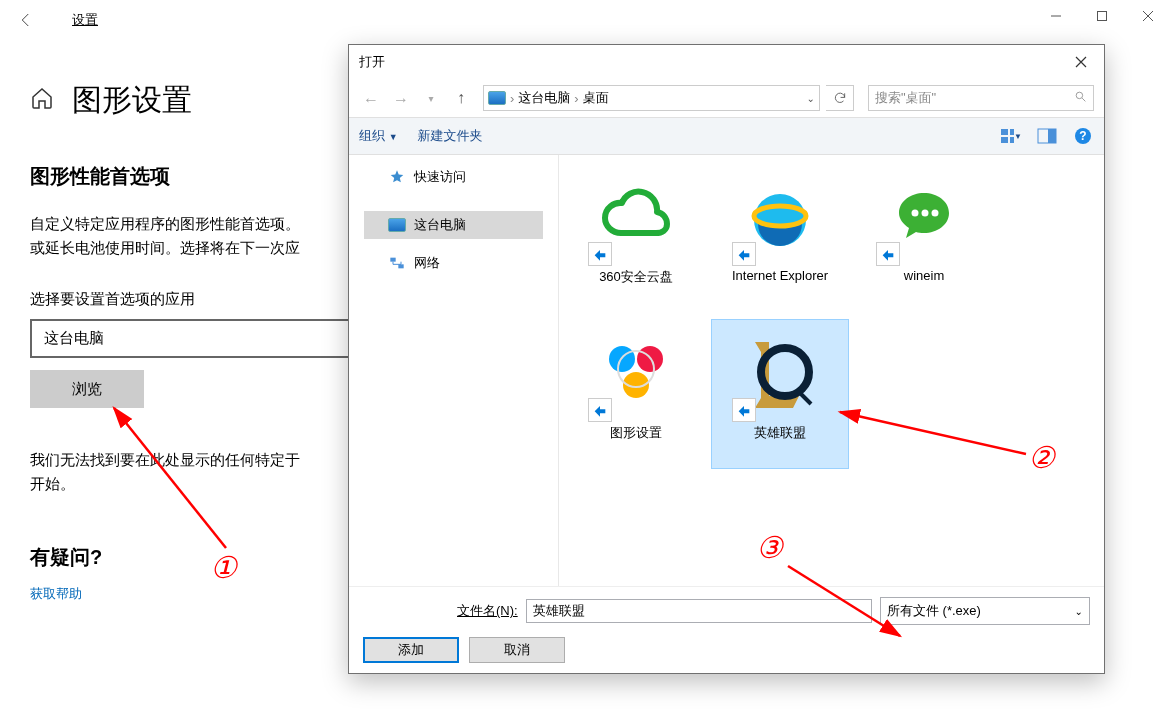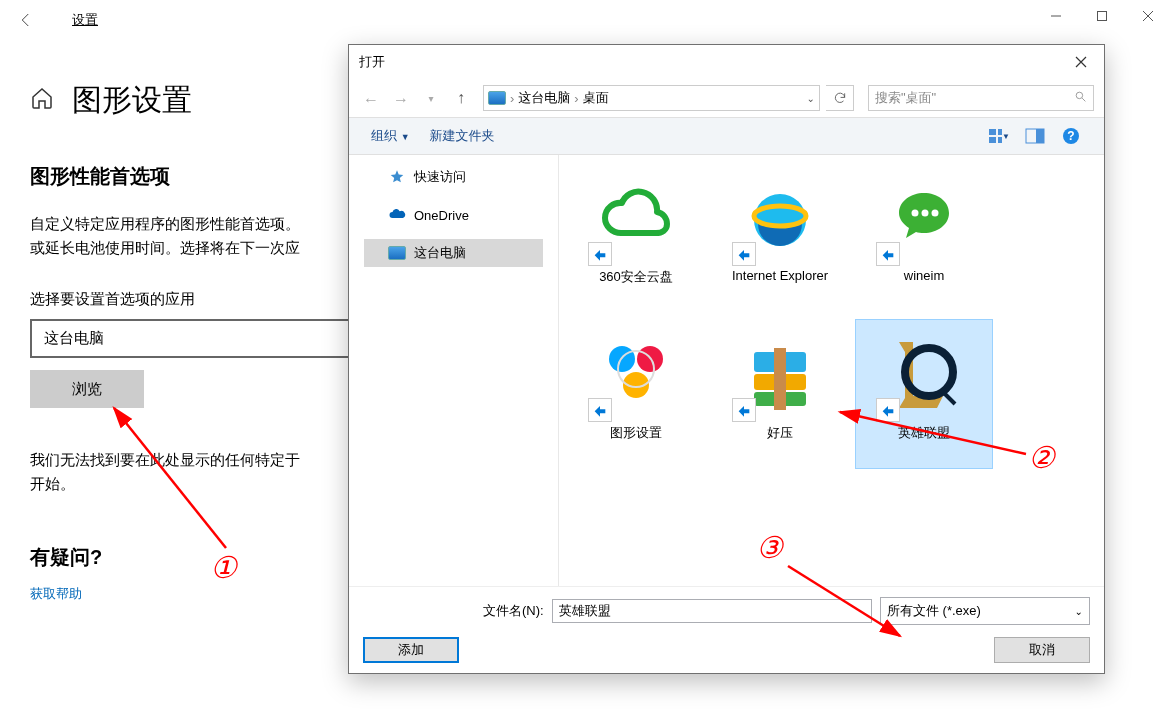--- a/index.html
+++ b/index.html
@@ -29,42 +29,42 @@
 
 .dialog { position: absolute; left: 348px; top: 44px; width: 757px; height: 630px; background: #fff; border: 1px solid #707070; box-shadow: 0 8px 24px rgba(0,0,0,0.25); display:flex; flex-direction:column; }
 .dlg-title { height: 34px; display:flex; align-items:center; padding: 0 10px; font-size: 13px; }
 .dlg-close { position: absolute; top: 0; right: 0; width: 46px; height: 34px; display:flex; align-items:center; justify-content:center; }
 .dlg-addr { height: 38px; display:flex; align-items:center; padding: 0 10px; gap: 6px; }
 .nav-btn { width: 24px; height: 24px; display:flex; align-items:center; justify-content:center; color:#aaa; font-size:16px; }
 .nav-btn.enabled { color:#555; }
 .addr-box { flex:1; border:1px solid #ccc; height: 26px; display:flex; align-items:center; padding: 0 4px; gap:4px; font-size:13px; margin-left:4px; }
 .refresh-box { width: 28px; height: 26px; border:1px solid #ccc; border-left:none; display:flex; align-items:center; justify-content:center; }
 .search-box { width: 226px; height: 26px; border:1px solid #ccc; margin-left: 8px; display:flex; align-items:center; padding: 0 6px; font-size: 13px; color:#888; justify-content:space-between; }
-.dlg-toolbar { height: 38px; background: #f2f5f8; border-top:1px solid #e0e0e0; border-bottom:1px solid #e0e0e0; display:flex; align-items:center; padding: 0 22px; gap: 20px; font-size: 13px; color: #1a4a8a; justify-content:space-between; }
+.dlg-toolbar { height: 38px; background: #f2f5f8; border-top:1px solid #e0e0e0; border-bottom:1px solid #e0e0e0; display:flex; align-items:center; padding: 0 10px; gap: 20px; font-size: 13px; color: #1a4a8a; justify-content:space-between; }
 .toolbar-left { display:flex; gap:20px; align-items:center; }
 .toolbar-right { display:flex; gap:14px; align-items:center; }
 .view-icon { width:22px; height:22px; display:flex; align-items:center; justify-content:center; }
 
 .dlg-main { flex:1; display:flex; min-height:0; }
 .nav-pane { width: 210px; border-right: 1px solid #e8e8e8; padding: 8px 15px; font-size: 13px; }
 .nav-item { display:flex; align-items:center; gap:8px; padding: 5px 6px 5px 24px; }
 .nav-item.selected { background: #d8d8d8; }
 .nav-icon { width:18px; height:18px; display:flex; align-items:center; justify-content:center; font-size:14px; }
 
 .file-pane { flex:1; padding: 8px; display:flex; flex-wrap:wrap; align-content:flex-start; gap: 6px; overflow:auto; }
 .file-item { width: 138px; height: 150px; display:flex; flex-direction:column; align-items:center; justify-content:flex-start; padding: 4px; font-size: 13px; text-align:center; border:1px solid transparent; }
 .file-item.selected { background: #cce8ff; border:1px solid #99d1ff; }
 .file-icon-box { width:100px; height:100px; position:relative; display:flex; align-items:center; justify-content:center; }
 .shortcut-badge { position:absolute; left: 2px; bottom: 2px; width: 24px; height:24px; background: #fff; border:1px solid #ccc; display:flex; align-items:center; justify-content:center; }
 
 .dlg-bottom { padding: 10px 14px; border-top: 1px solid #eee; }
 .file-row { display:flex; align-items:center; gap: 8px; font-size: 13px; margin-bottom: 12px; }
 .file-input { flex:1; border:1px solid #abadb3; height: 24px; padding: 0 6px; font-size:13px; }
 .filter-select { width: 210px; border:1px solid #abadb3; height: 24px; padding: 13px 6px; font-size:13px; display:flex; align-items:center; justify-content:space-between; }
-.btn-row { display:flex; justify-content:space-between; gap: 10px; }
+.btn-row { display:flex; justify-content:flex-start; gap: 10px; }
 .dlg-btn { width: 96px; height: 26px; border:1px solid #adadad; background:#e1e1e1; font-size:13px; }
 .dlg-btn.primary { border:2px solid #0078d7; }
 
 
 .svg-icon { display:inline-block; }
 .pc-mini { width:18px; height:14px; background:linear-gradient(#4aa3e8,#1b6fc2); border:1px solid #6aa; border-radius:2px; }
 
 
 .annot { position:absolute; color:#ff0000; font-size: 30px; font-family: serif; font-style: italic; }
 .arrow-svg { position:absolute; pointer-events:none; }
@@ -200,36 +200,38 @@
     <div class="nav-pane">
       <div class="nav-item">
         <span class="nav-icon">
             <svg width="16" height="16" viewBox="0 0 24 24">
               <path d="M12 2l2.6 6.3 6.8.6-5.2 4.5 1.6 6.6L12 16.8 6.2 20l1.6-6.6L2.6 8.9l6.8-.6L12 2z" fill="#3b8dd0"></path>
             </svg>
           </span>
         <span>快速访问</span>
       </div>
       <div style="height:10px;"></div>
-      <div class="nav-item">
-        <span class="nav-icon">
-            <svg width="18" height="12" viewBox="0 0 24 16">
-              <path d="M6 12a4 4 0 010-8 5 5 0 019.5-1A4 4 0 0120 12H6z" fill="#0364b8"></path>
-            </svg>
-          </span>
-        <span>OneDrive</span>
-      </div>
       <div style="height:10px;"></div>
       <div class="nav-item selected">
         <span class="nav-icon">
             <span class="pc-mini"></span>
           </span>
         <span>这台电脑</span>
       </div>
       <div style="height:10px;"></div>
+      <div class="nav-item">
+        <span class="nav-icon">
+            <svg width="16" height="16" viewBox="0 0 24 24">
+              <rect x="2" y="4" width="8" height="6" fill="#4a90d9"></rect>
+              <rect x="14" y="14" width="8" height="6" fill="#4a90d9"></rect>
+              <path d="M6 10v4h12v-4" fill="none" stroke="#4a90d9" stroke-width="1.5"></path>
+            </svg>
+          </span>
+        <span>网络</span>
+      </div>
     </div>
 
     <div class="file-pane">
 
       <div class="file-item">
         <div class="file-icon-box">
           <svg width="80" height="60" viewBox="0 0 80 60">
               <path d="M25 45c-9 0-16-7-16-15 0-10 9-16 17-15 3-8 12-13 20-11 10 2 16 11 15 20 6 1 10 6 10 12 0 6-5 9-11 9H25z" fill="none" stroke="#22ac38" stroke-width="6" stroke-linejoin="round"></path>
             </svg>
           <div class="shortcut-badge">
@@ -284,36 +286,20 @@
             </svg>
           <div class="shortcut-badge">
               <svg width="16" height="16" viewBox="0 0 24 24">
                 <path class="shortcut-arrow" d="M4 14l8-8v5h8v6h-8v5z"></path>
               </svg>
             </div>
         </div>
         <span>图形设置</span>
       </div>
 
-      <div class="file-item">
-        <div class="file-icon-box">
-          <svg width="80" height="80" viewBox="0 0 80 80">
-              <rect x="14" y="18" width="52" height="20" rx="3" fill="#2baee6"></rect>
-              <rect x="14" y="40" width="52" height="16" rx="3" fill="#f2a900"></rect>
-              <rect x="14" y="58" width="52" height="14" rx="3" fill="#3fae49"></rect>
-              <rect x="34" y="14" width="12" height="62" fill="#c98b4a"></rect>
-            </svg>
-          <div class="shortcut-badge">
-              <svg width="16" height="16" viewBox="0 0 24 24">
-                <path class="shortcut-arrow" d="M4 14l8-8v5h8v6h-8v5z"></path>
-              </svg>
-            </div>
-        </div>
-        <span>好压</span>
-      </div>
 
       <div class="file-item selected">
         <div class="file-icon-box">
           <svg width="70" height="80" viewBox="0 0 70 80">
               <path d="M10 8h14v54h30l-6 12H10l6-10V18l-6-10z" fill="#c89b3c"></path>
               <circle cx="40" cy="38" r="24" fill="none" stroke="#0a2036" stroke-width="8"></circle>
               <path d="M52 56l14 14" stroke="#0a2036" stroke-width="4"></path>
             </svg>
           <div class="shortcut-badge">
               <svg width="16" height="16" viewBox="0 0 24 24">
@@ -321,21 +307,21 @@
               </svg>
             </div>
         </div>
         <span>英雄联盟</span>
       </div>
     </div>
   </div>
 
   <div class="dlg-bottom">
     <div class="file-row">
-      <span style="margin-left:120px;">文件名(N):</span>
+      <span style="margin-left:94px;text-decoration:underline;">文件名(N):</span>
       <input class="file-input" value="英雄联盟" style="">
       <div class="filter-select">
         <span>所有文件 (*.exe)</span>
         <span style="font-size:10px;">⌄</span>
       </div>
     </div>
     <div class="btn-row">
       <button class="dlg-btn primary"><span>添加</span></button>
       <button class="dlg-btn"><span>取消</span></button>
     </div>

